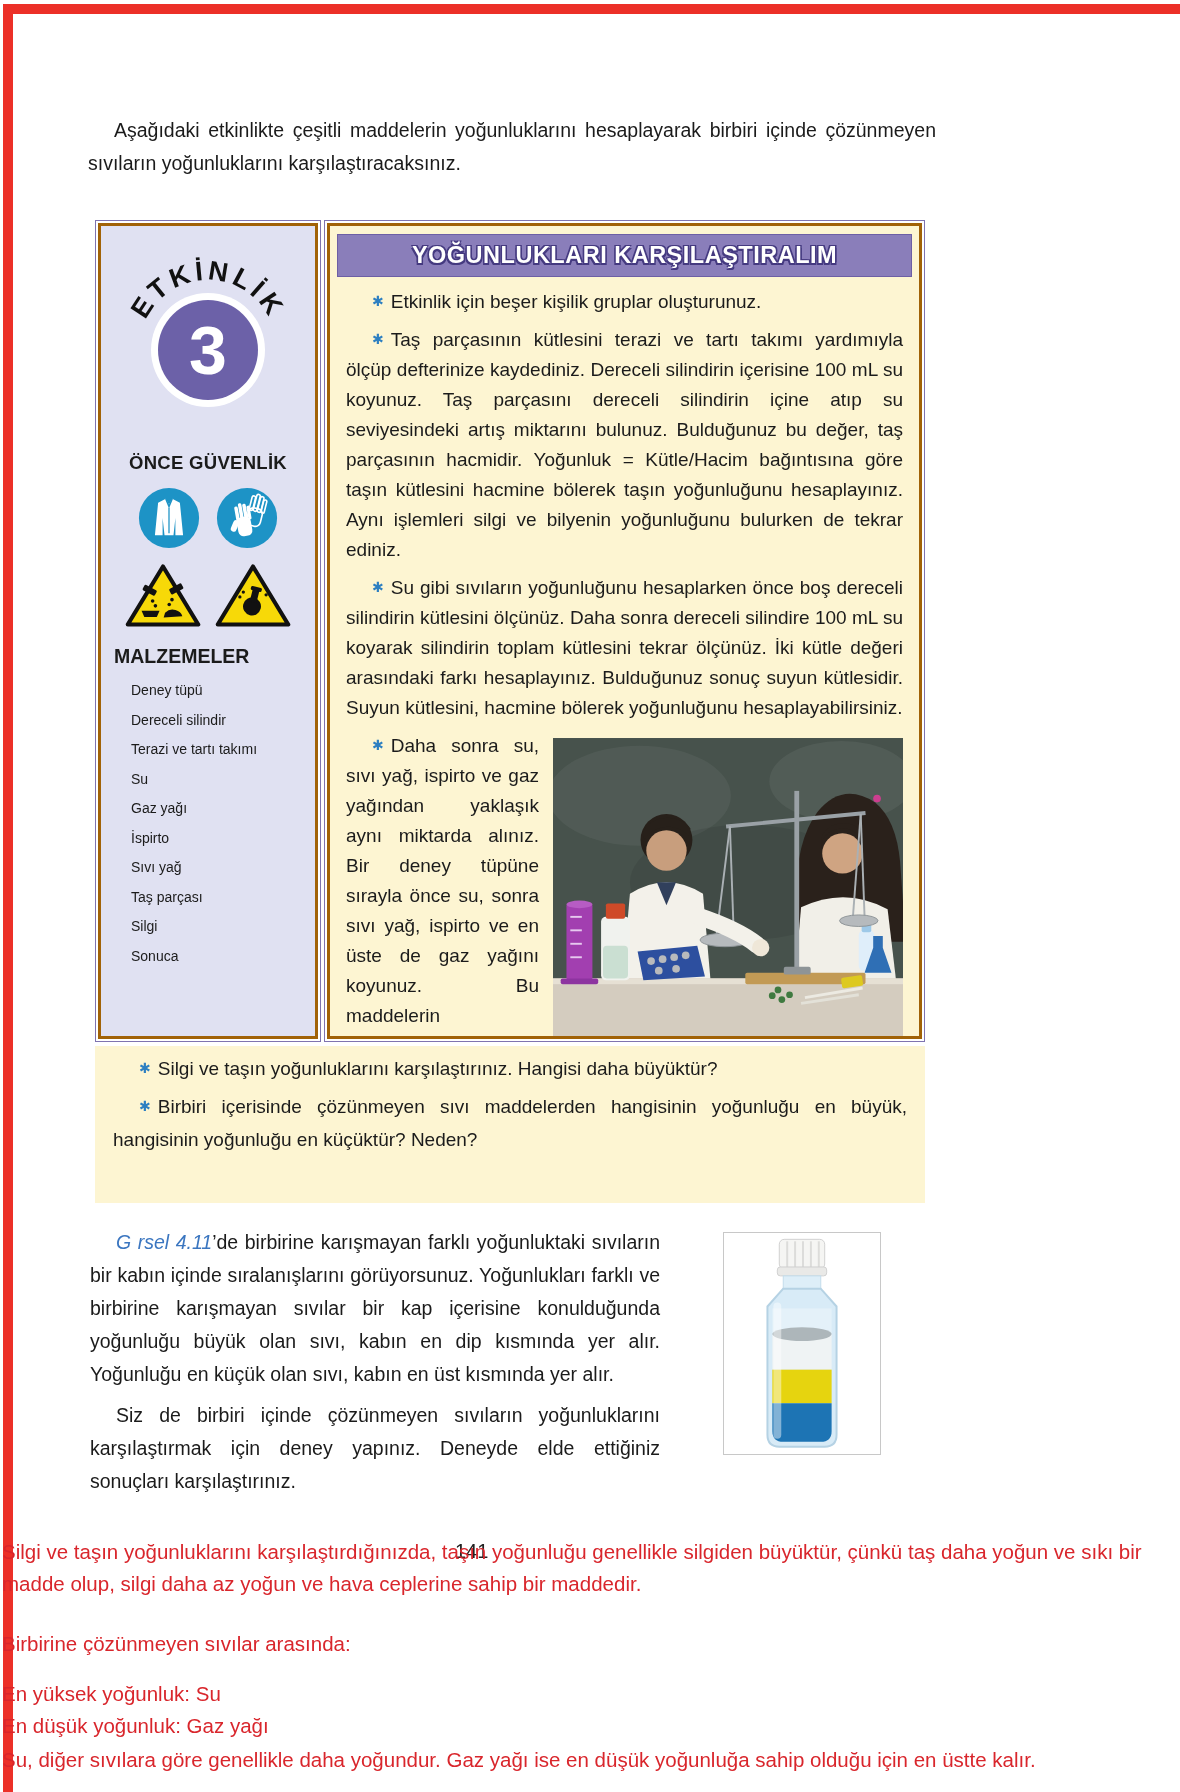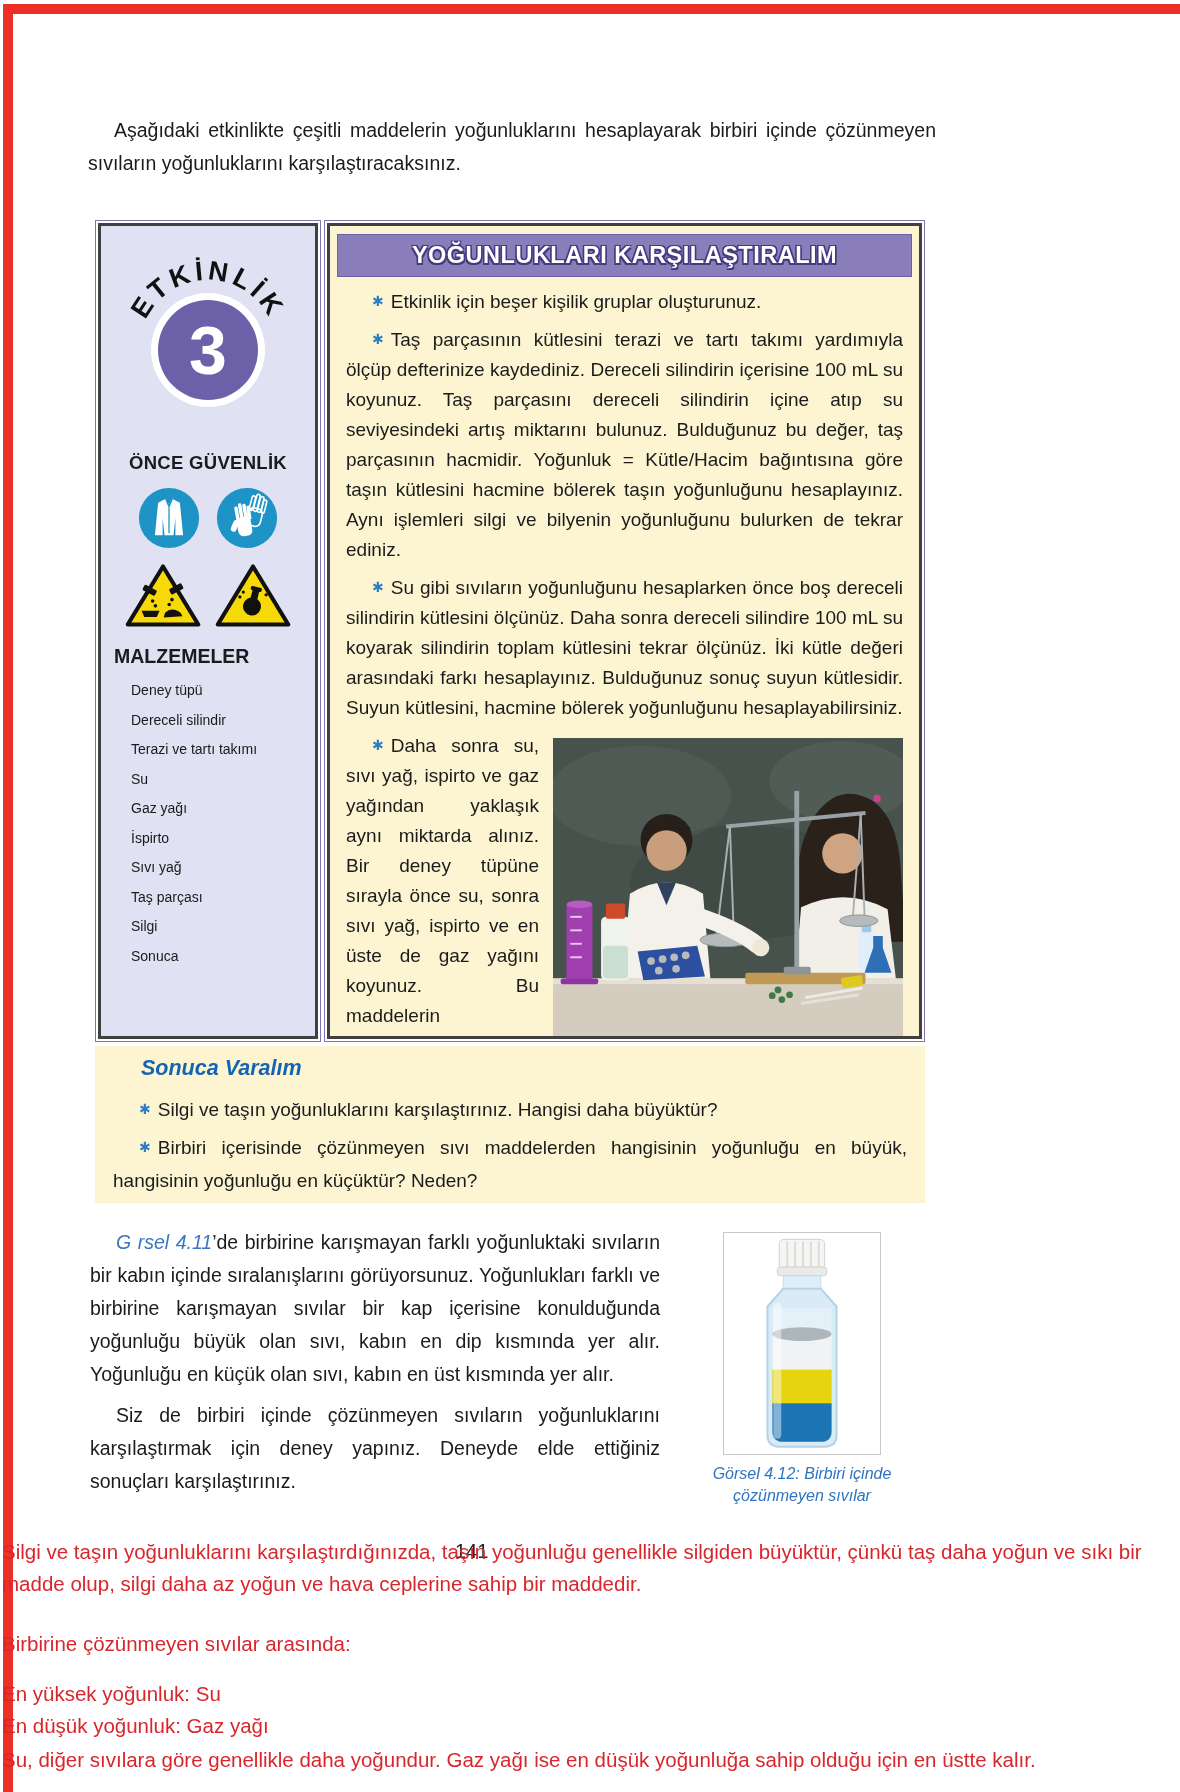--- a/index.html
+++ b/index.html
@@ -10,21 +10,21 @@
   .edge-top{position:absolute;left:3px;top:4px;right:0;height:10px;background:#ec3028;}
   .edge-left{position:absolute;left:3px;top:4px;width:10px;height:1788px;background:#ec3028;}
 
   
   .intro{position:absolute;left:88px;top:114px;width:848px;font-size:19.5px;line-height:33px;
          text-align:justify;text-indent:26px;margin:0;}
 
   
   .activity{position:absolute;left:95px;top:220px;width:830px;height:822px;display:flex;gap:3px;box-sizing:border-box;}
   .panel{border:1.5px solid #7f73b0;padding:2px;background:#fff;box-sizing:border-box;}
-  .panel-inner{border:3px solid #404040;height:100%;box-sizing:border-box;overflow:hidden;}
+  .panel-inner{border:3px solid #a16207;height:100%;box-sizing:border-box;overflow:hidden;}
   .left-panel{width:226px;flex:0 0 226px;}
   .left-inner{background:#e0e1f2;text-align:center;}
   .right-panel{flex:1;}
   .right-inner{background:#fdf5d2;padding:0 16px;}
 
   .badge-svg{margin-top:12px;}
   .safety-title{font-weight:bold;font-size:18.5px;margin-top:10px;letter-spacing:.3px;}
   .icons-row{display:flex;justify-content:center;align-items:center;gap:14px;margin-top:12px;}
   .materials-title{font-weight:bold;font-size:19.5px;text-align:left;padding-left:13px;margin:16px 0 8px;}
   .materials{list-style:none;margin:0;padding:0 0 0 30px;text-align:left;}
@@ -231,21 +231,20 @@
               <circle cx="234" cy="262" r="3.5" fill="#3f7a40"></circle>
           </svg>
         </figure>
 
         <p class="step"><span class="bullet">✱</span><span>Daha sonra su, sıvı yağ, ispirto ve gaz yağından yaklaşık aynı miktarda alınız. Bir deney tüpüne sırayla önce su, sonra sıvı yağ, ispirto ve en üste de gaz yağını koyunuz. Bu maddelerin yoğunluklarını karşılaştırınız.</span></p>
       </div>
     </section>
   </div>
 
   <section class="conclusion">
-    <h3 class="conclusion-title">Sonuca Varalım</h3>
     <p class="step"><span class="bullet">✱</span><span>Silgi ve taşın yoğunluklarını karşılaştırınız. Hangisi daha büyüktür?</span></p>
     <p class="step"><span class="bullet">✱</span><span>Birbiri içerisinde çözünmeyen sıvı maddelerden hangisinin yoğunluğu en büyük, hangisinin yoğunluğu en küçüktür? Neden?</span></p>
   </section>
 
   <section class="bodytext">
     <div class="figure-col">
       <div class="figbox">
         <svg width="156" height="221" viewBox="0 0 158 223">
           <rect x="56" y="6" width="46" height="30" rx="5" fill="#f5f5f3" stroke="#d0d0d0"></rect>
           <line x1="64" y1="8" x2="64" y2="34" stroke="#dcdcda" stroke-width="2"></line>
@@ -257,21 +256,20 @@
           <rect x="60" y="43" width="38" height="14" fill="#ddeef8" stroke="#c3dceb"></rect>
           <path d="M60,56 L44,74 L44,204 Q44,216 56,216 L102,216 Q114,216 114,204 L114,74 L98,56 Z" fill="#d8ebf7" stroke="#b5d2e4" stroke-width="2"></path>
           <rect x="49" y="76" width="60" height="26" fill="#e4f1f9"></rect>
           <rect x="49" y="102" width="60" height="36" fill="#eff3f4"></rect>
           <ellipse cx="79" cy="102" rx="30" ry="7" fill="#adb6ba"></ellipse>
           <rect x="49" y="138" width="60" height="34" fill="#e6d40f"></rect>
           <path d="M49,172 L109,172 L109,200 Q109,211 98,211 L60,211 Q49,211 49,200 Z" fill="#1d74b4"></path>
           <rect x="50" y="70" width="8" height="138" rx="4" fill="#ffffff" opacity="0.45"></rect>
         </svg>
       </div>
-      <div class="figcaption">Görsel 4.12: Birbiri içinde çözünmeyen sıvılar</div>
     </div>
 
     <p class="bp"><span class="figref">G rsel 4.11</span><span>’de birbirine karışmayan farklı yoğunluktaki sıvıların bir kabın içinde sıralanışlarını görüyorsunuz. Yoğunlukları farklı ve birbirine karışmayan sıvılar bir kap içerisine konulduğunda yoğunluğu büyük olan sıvı, kabın en dip kısmında yer alır. Yoğunluğu en küçük olan sıvı, kabın en üst kısmında yer alır.</span></p>
     <p class="bp">Siz de birbiri içinde çözünmeyen sıvıların yoğunluklarını karşılaştırmak için deney yapınız. Deneyde elde ettiğiniz sonuçları karşılaştırınız.</p>
   </section>
 
   <div class="pagenum">141</div>
 
   <section class="notes">
     <p class="note">Silgi ve taşın yoğunluklarını karşılaştırdığınızda, taşın yoğunluğu genellikle silgiden büyüktür, çünkü taş daha yoğun ve sıkı bir madde olup, silgi daha az yoğun ve hava ceplerine sahip bir maddedir.</p>

